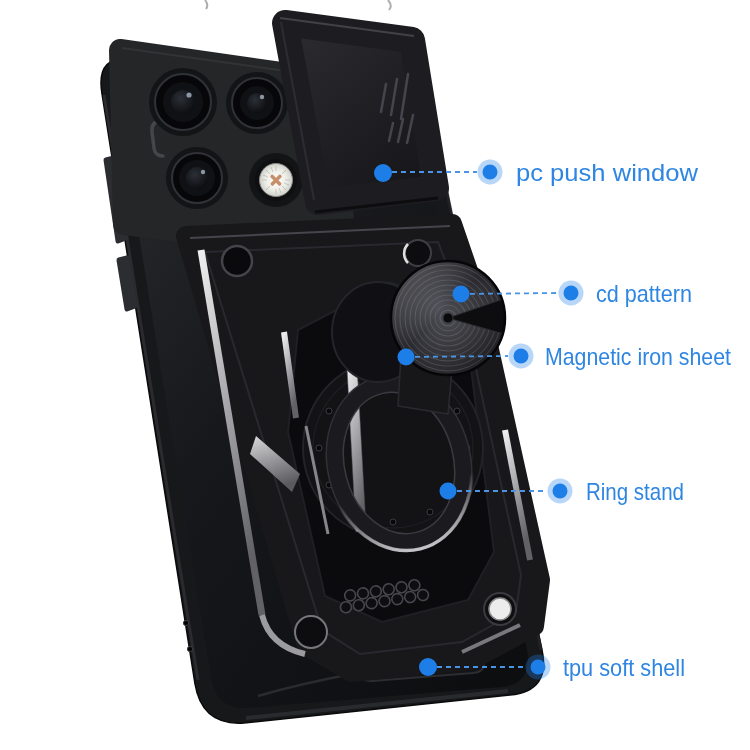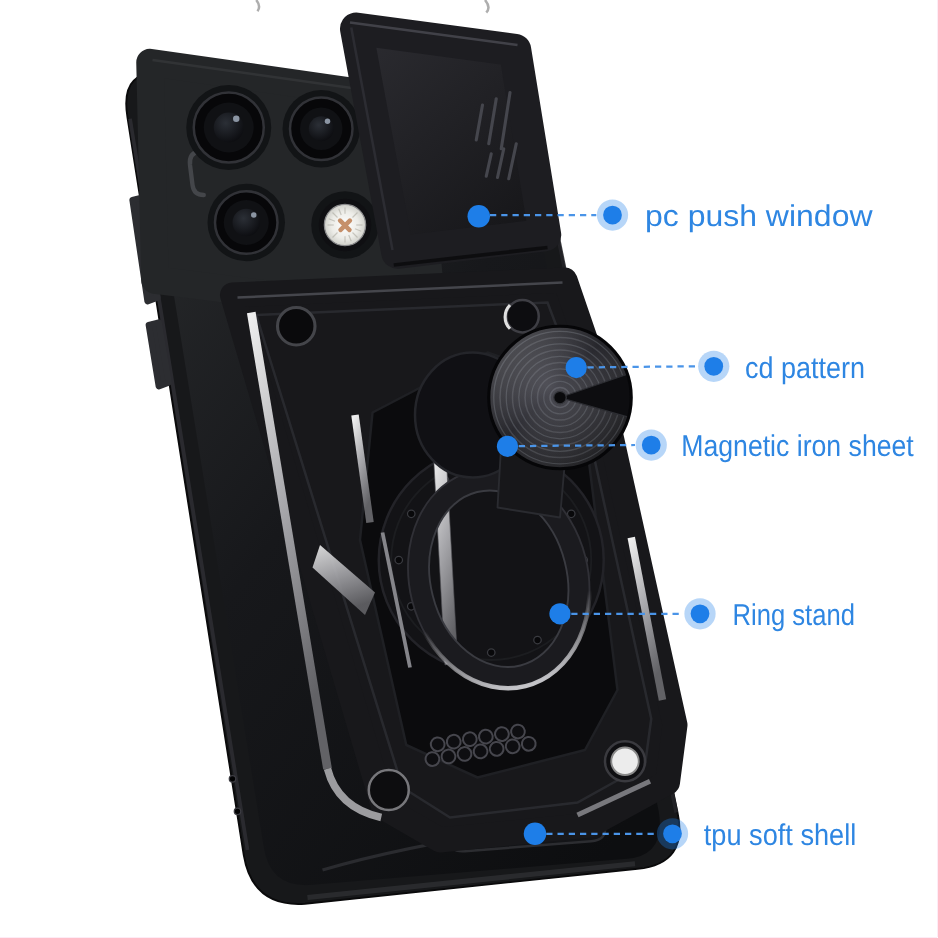--- a/index.html
+++ b/index.html
@@ -1,16 +1,16 @@
 <!DOCTYPE html>
 <html><head>
 <meta charset="utf-8">
 <style>
   html,body{margin:0;padding:0;background:#ffffff;}
-  .stage{position:relative;width:750px;height:750px;background:#f9a8d4;overflow:hidden;
+  .stage{position:relative;width:750px;height:750px;background:#d946ef;overflow:hidden;
          font-family:"Liberation Sans",sans-serif;}
   svg{display:block;}
   .callout-text{font-family:"Liberation Sans",sans-serif;font-size:24px;fill:#2e86e2;}
   .dash{stroke:#4a94e8;stroke-width:1.8;stroke-dasharray:5 4;fill:none;}
   .anchor-dot{fill:#1e7ee8;}
   .halo{fill:#1e7ee8;opacity:0.32;}
   .label-dot{fill:#1e7ee8;}
 </style>
 </head>
 <body>

